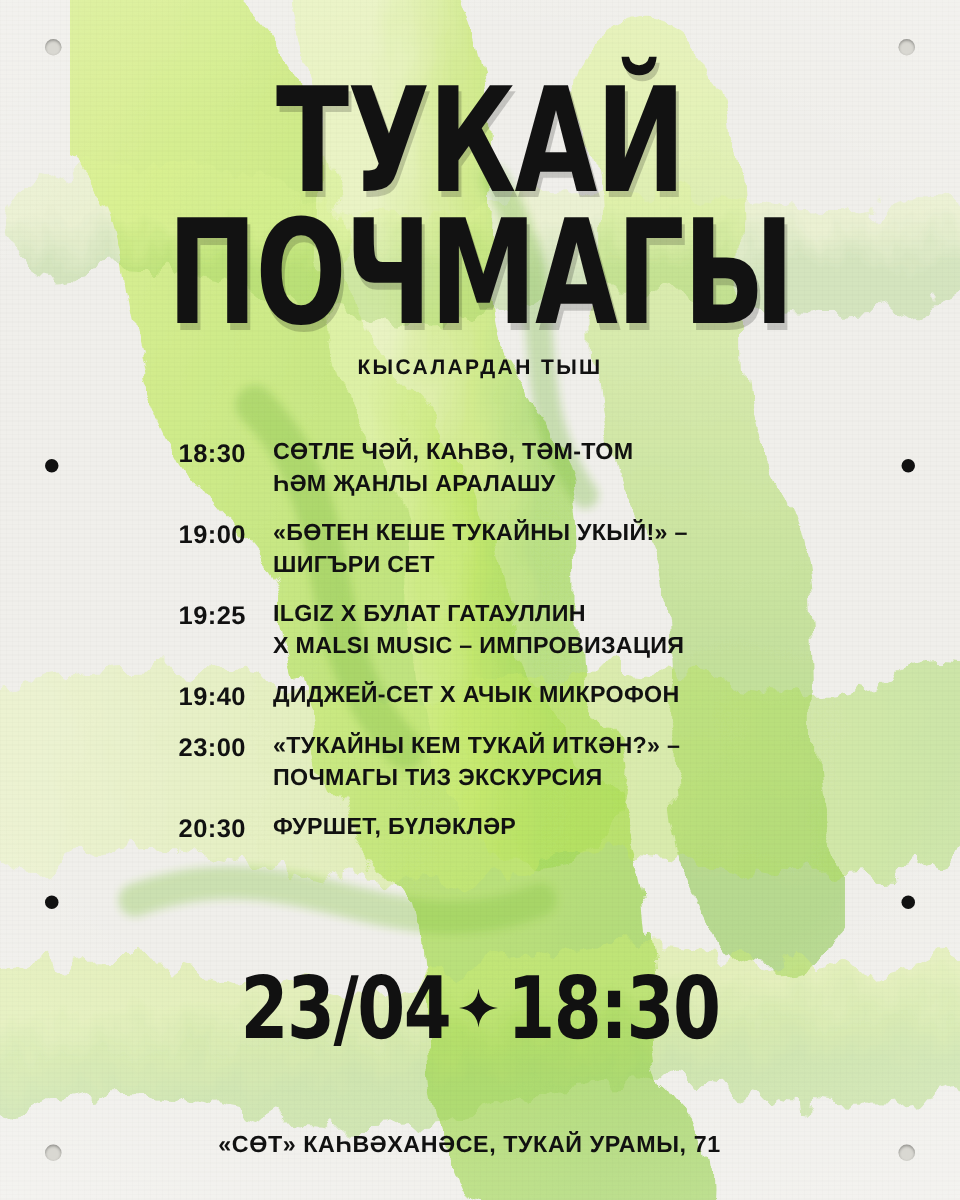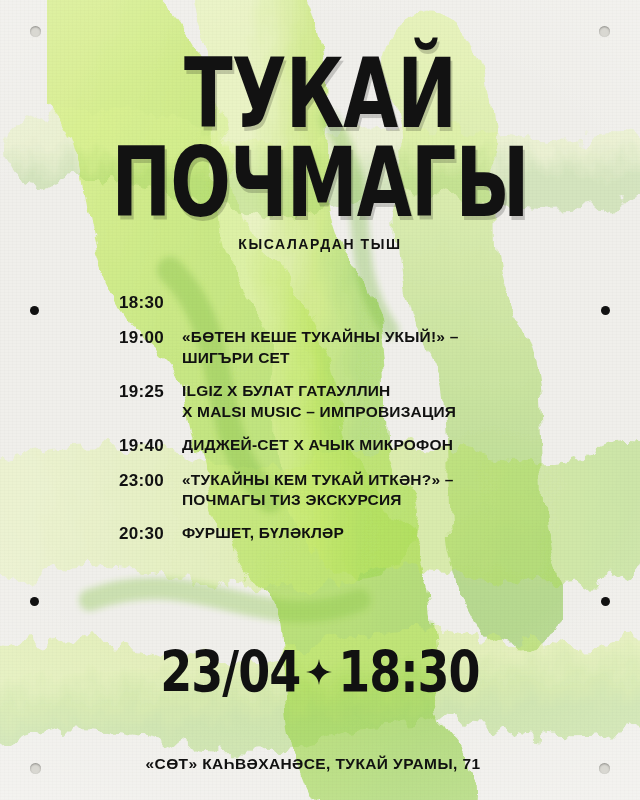--- a/index.html
+++ b/index.html
@@ -263,20 +263,22 @@
 
     <div class="dot d1"></div>
     <div class="dot d2"></div>
     <div class="dot d3"></div>
     <div class="dot d4"></div>
 
     <div class="schedule">
 
       <div class="row">
         <div class="time">18:30</div>
+        <div class="desc">СӨТЛЕ ЧӘЙ, КАҺВӘ, ТӘМ-ТОМ
+ҺӘМ ҖАНЛЫ АРАЛАШУ</div>
       </div>
 
       <div class="row">
         <div class="time">19:00</div>
         <div class="desc">«БӨТЕН КЕШЕ ТУКАЙНЫ УКЫЙ!» –
 ШИГЪРИ СЕТ</div>
       </div>
 
       <div class="row">
         <div class="time">19:25</div>

